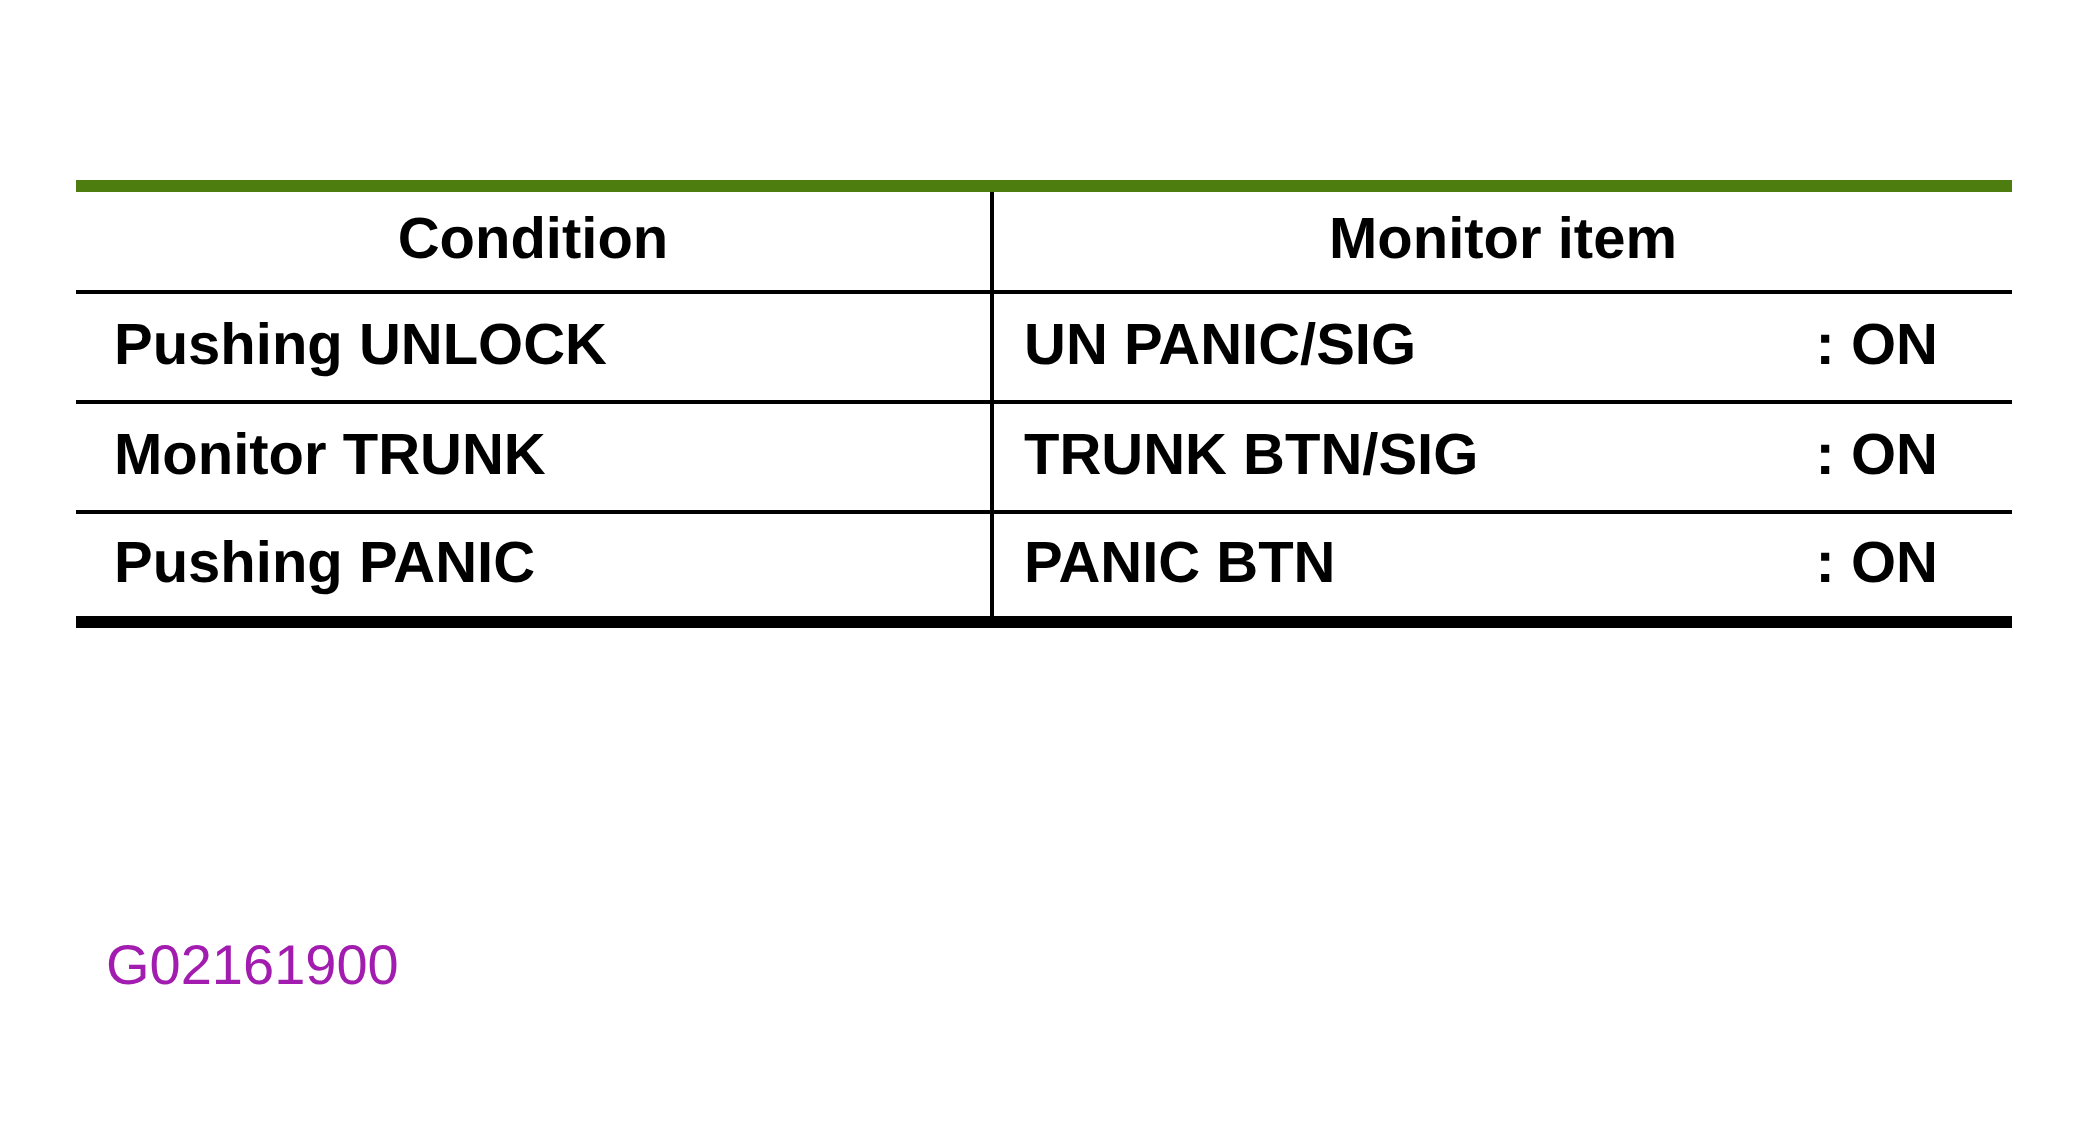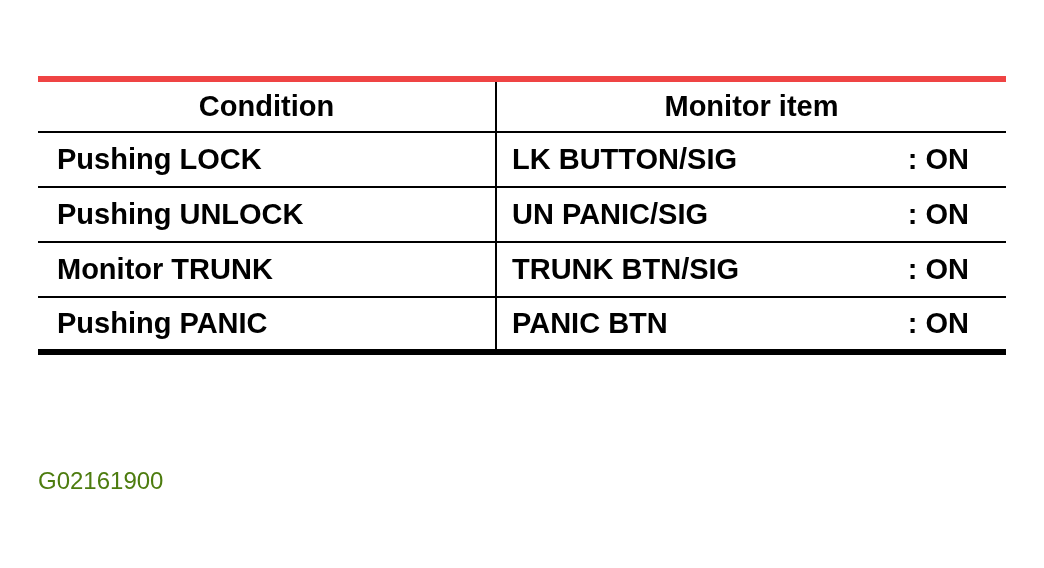--- a/index.html
+++ b/index.html
@@ -12,25 +12,25 @@
     width: 1044px;
     height: 568px;
     background: #ffffff;
     color: #000000;
     font-family: "Liberation Sans", sans-serif;
     overflow: hidden;
   }
   table.signal-table {
     position: absolute;
     left: 38px;
-    top: 76px;
+    top: 90px;
     width: 968px;
     border-collapse: collapse;
     table-layout: fixed;
-    border-top: 6px solid #ef4444;
+    border-top: 6px solid #4d7c0f;
     border-bottom: 6px solid #000;
   }
   .signal-table col.cond-col { width: 458px; }
   .signal-table th, .signal-table td {
     padding: 0;
     font-size: 29px;
     font-weight: bold;
     color: #000;
     vertical-align: middle;
   }
@@ -50,55 +50,44 @@
   }
   td.monitor-cell .monitor-inner {
     display: flex;
     align-items: center;
     justify-content: space-between;
     padding-left: 15px;
     padding-right: 37px;
   }
   .figure-code {
     position: absolute;
-    left: 38px;
+    left: 53px;
     top: 467px;
-    font-size: 24px;
+    font-size: 28px;
     font-weight: normal;
-    color: #4d7c0f;
+    color: #a21caf;
   }
 </style>
 </head>
 <body>
 
 <div class="page">
 
   <table class="signal-table">
     <colgroup>
       <col class="cond-col">
       <col class="monitor-col">
     </colgroup>
     <thead>
       <tr>
         <th>Condition</th>
         <th class="monitor-h">Monitor item</th>
       </tr>
     </thead>
     <tbody>
-      <tr>
-        <td class="cond-cell">
-          <span class="cond-text">Pushing LOCK</span>
-        </td>
-        <td class="monitor-cell">
-          <div class="monitor-inner">
-            <span>LK BUTTON/SIG</span>
-            <span>: ON</span>
-          </div>
-        </td>
-      </tr>
       <tr>
         <td class="cond-cell">
           <span class="cond-text">Pushing UNLOCK</span>
         </td>
         <td class="monitor-cell">
           <div class="monitor-inner">
             <span>UN PANIC/SIG</span>
             <span>: ON</span>
           </div>
         </td>

